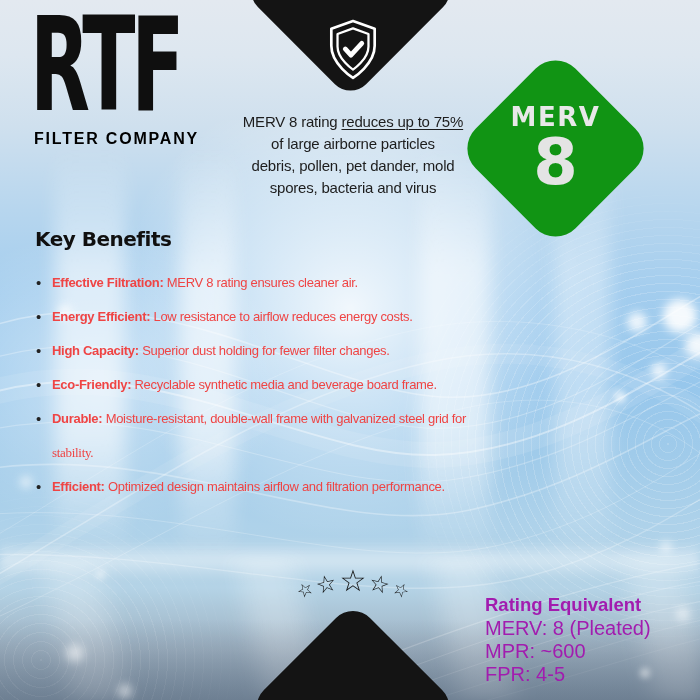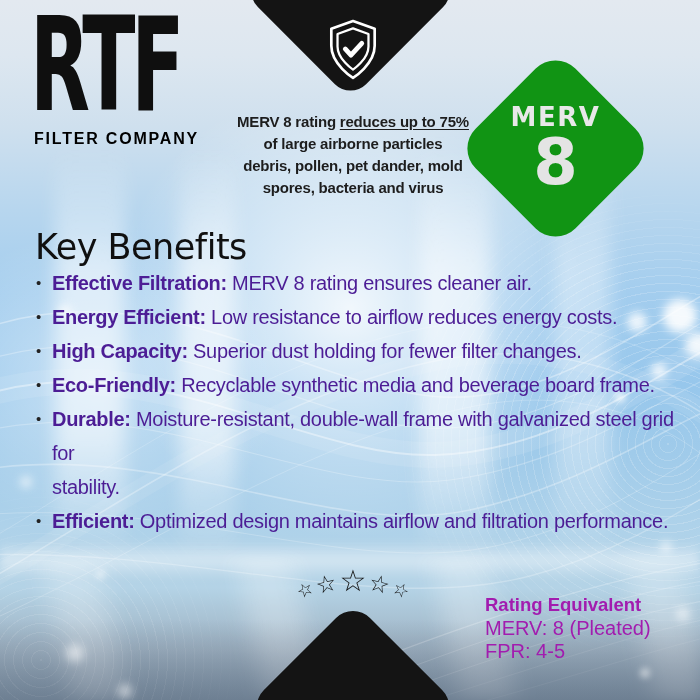--- a/index.html
+++ b/index.html
@@ -42,42 +42,42 @@
 
   
   .logo-rtf{position:absolute;left:30px;top:0px;font-family:"DejaVu Sans",sans-serif;
     font-weight:bold;font-size:130px;line-height:1;letter-spacing:-0.055em;color:#0f0f0f;
     transform:scaleX(.6);transform-origin:left top;}
   .logo-sub{position:absolute;left:34px;top:130px;font-weight:bold;font-size:16px;
     letter-spacing:1.8px;color:#000000;}
 
   
   .intro{position:absolute;left:223px;top:111px;width:260px;text-align:center;
-    font-weight:700;font-size:15px;line-height:22px;letter-spacing:-0.2px;color:#1d1d1d;}
+    font-weight:400;font-size:15px;line-height:22px;letter-spacing:-0.2px;color:#1d1d1d;}
   .intro .u{text-decoration:underline;text-underline-offset:2px;}
 
   
   .diamond{position:absolute;left:485px;top:78px;width:141px;height:141px;
     border-radius:28px;transform:rotate(45deg);}
   .diamond-inner{width:100%;height:100%;transform:rotate(-45deg);display:flex;
     flex-direction:column;align-items:center;justify-content:center;}
   .merv-label{font-family:"DejaVu Sans",sans-serif;font-weight:bold;font-size:26px;
     letter-spacing:1.5px;color:#e8e8e8;line-height:1;}
   .merv-value{font-family:"DejaVu Sans",sans-serif;font-weight:bold;font-size:64px;
     color:#e4e4e4;line-height:.95;margin-top:2px;}
 
   
   .kb-title{position:absolute;left:35px;top:227px;font-family:"DejaVu Sans",sans-serif;
-    font-weight:normal;font-size:35px;letter-spacing:-0.5px;color:#101010;}
+    font-weight:bold;font-size:20px;letter-spacing:-0.5px;color:#101010;}
   ul.benefits{position:absolute;left:35px;top:266px;width:648px;list-style:none;margin:0;padding:0;}
-  ul.benefits li{position:relative;padding-left:17px;font-size:20px;line-height:34px;
-    letter-spacing:-0.3px;color:#4c1d95;}
+  ul.benefits li{position:relative;padding-left:17px;font-size:13px;line-height:34px;
+    letter-spacing:-0.3px;color:#ef4444;}
   ul.benefits li::before{content:"\2022";position:absolute;left:1px;top:0;font-size:15px;color:#222;}
   .b{font-weight:bold;}
-  .wrap2{display:block;}
+  .wrap2{display:block;font-family:Liberation Serif, serif;}
 
   
   .stars{position:absolute;left:275px;top:566px;width:156px;display:flex;
     justify-content:center;align-items:flex-start;gap:3px;}
   .stars span{font-family:"DejaVu Sans",sans-serif;font-weight:bold;color:#141414;line-height:1;}
   .st1{font-size:18px;transform:translateY(15px) rotate(-30deg);}
   .st2{font-size:23px;transform:translateY(7px) rotate(-14deg);}
   .st3{font-size:30px;}
   .st4{font-size:23px;transform:translateY(7px) rotate(14deg);}
   .st5{font-size:18px;transform:translateY(15px) rotate(30deg);}
@@ -183,16 +183,17 @@
     <span class="st3">☆</span>
     <span class="st4">☆</span>
     <span class="st5">☆</span>
   </div>
 
   <div class="bottom-banner"></div>
 
   <div class="rating">
     <div class="rating-title">Rating Equivalent</div>
     <div class="rating-line">MERV: 8 (Pleated)</div>
+    <div class="rating-line">MPR: ~600</div>
     <div class="rating-line">FPR: 4-5</div>
   </div>
 
 </div>
 
 </body></html>

